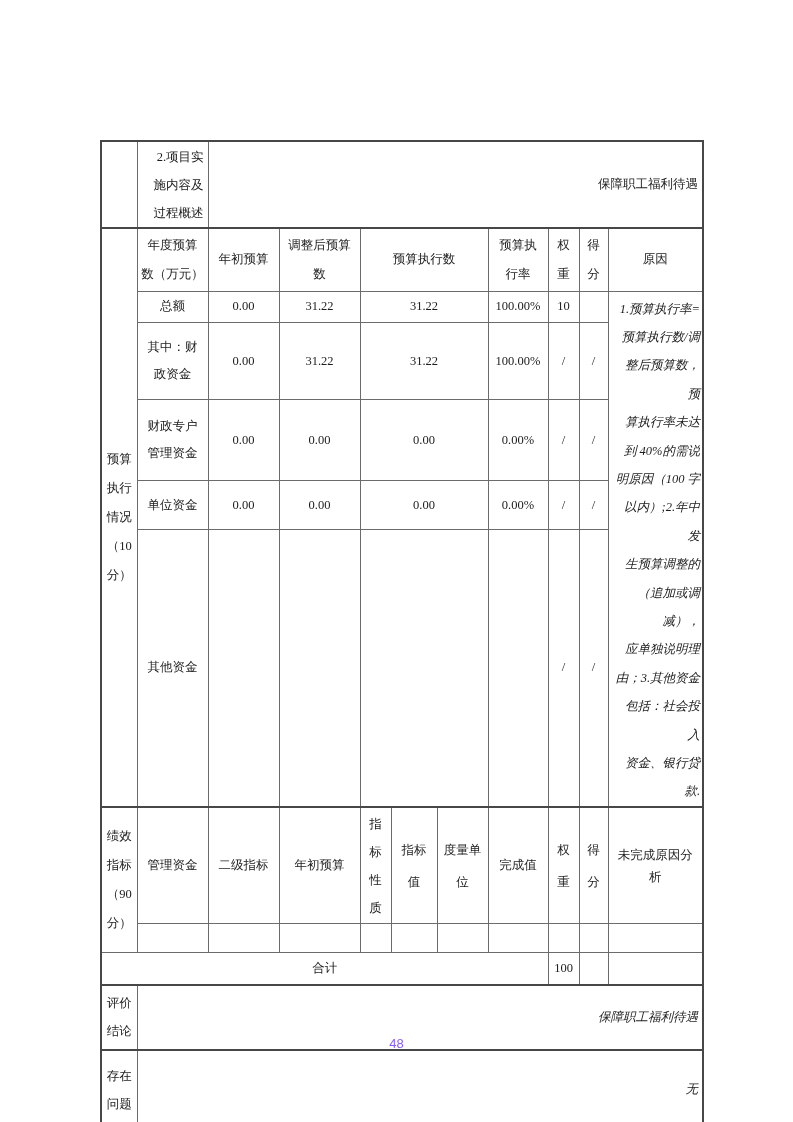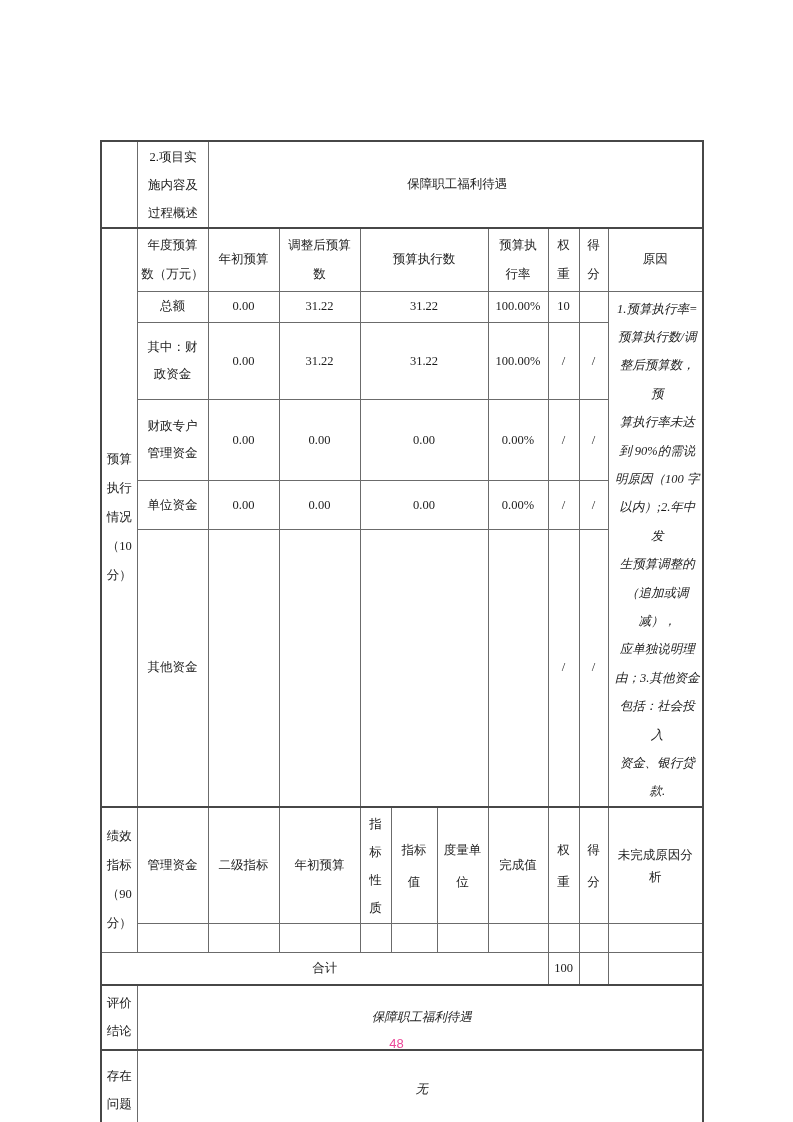--- a/index.html
+++ b/index.html
@@ -21,34 +21,34 @@
     border:1px solid #6b6b6b;
     font-size:12.5px;
     text-align:center;
     vertical-align:middle;
     padding:0;
     overflow:hidden;
     word-break:break-all;
   }
   tr.thick td { border-top:2px solid #474747; }
   .pre   { white-space:pre-line; }
-  .left  { text-align:center; padding-left:8px; padding-right:4px; }
+  .left  { text-align:right; padding-left:8px; padding-right:4px; }
   .top   { vertical-align:top; }
   .ital  { font-style:italic; }
   .lh26  { line-height:22px; }
   .lh27  { line-height:27px;margin-left:36px; }
   .lh28  { line-height:28px; }
   .lh29  { line-height:29px; }
   .lh32  { line-height:32px; }
   .reason-cell { line-height:28.4px; padding-top:3px; padding-left:6px; padding-right:2px; }
   .pagenum {
     position:absolute; left:0; top:1036px; width:100%;
     text-align:center; font-size:13px;
     font-family:"Liberation Sans","DejaVu Sans",sans-serif;
-    color:#ec4899;
+    color:#8b5cf6;
   }
 </style>
 </head>
 <body>
 
 <div class="sheet">
 
   <table class="doc">
     <colgroup>
       <col style="width:36px">
@@ -99,21 +99,21 @@
       <td>0.00</td>
       <td>31.22</td>
       <td colspan="3">31.22</td>
       <td>100.00%</td>
       <td>10</td>
       <td></td>
       <td rowspan="5" class="left top ital pre reason-cell">1.预算执行率=
 预算执行数/调
 整后预算数，预
 算执行率未达
-到 90%的需说
+到 40%的需说
 明原因（100 字
 以内）;2.年中发
 生预算调整的
 （追加或调减），
 应单独说明理
 由；3.其他资金
 包括：社会投入
 资金、银行贷款.</td>
     </tr>
 

